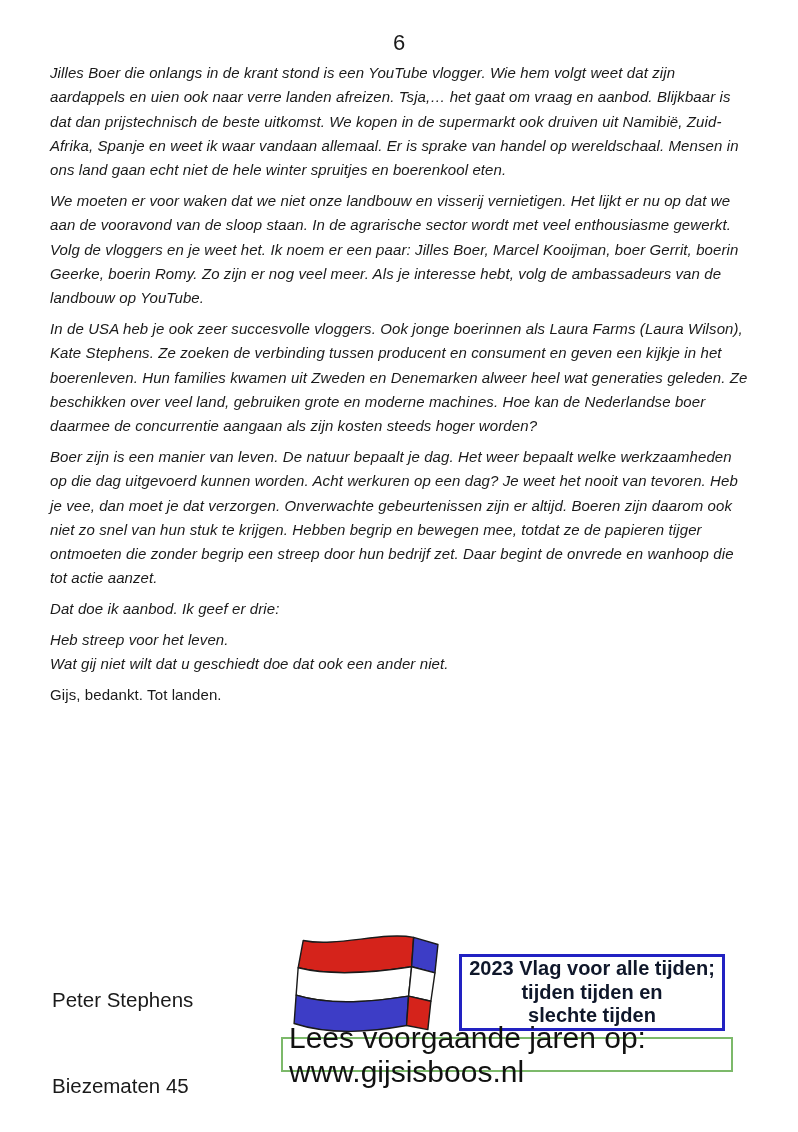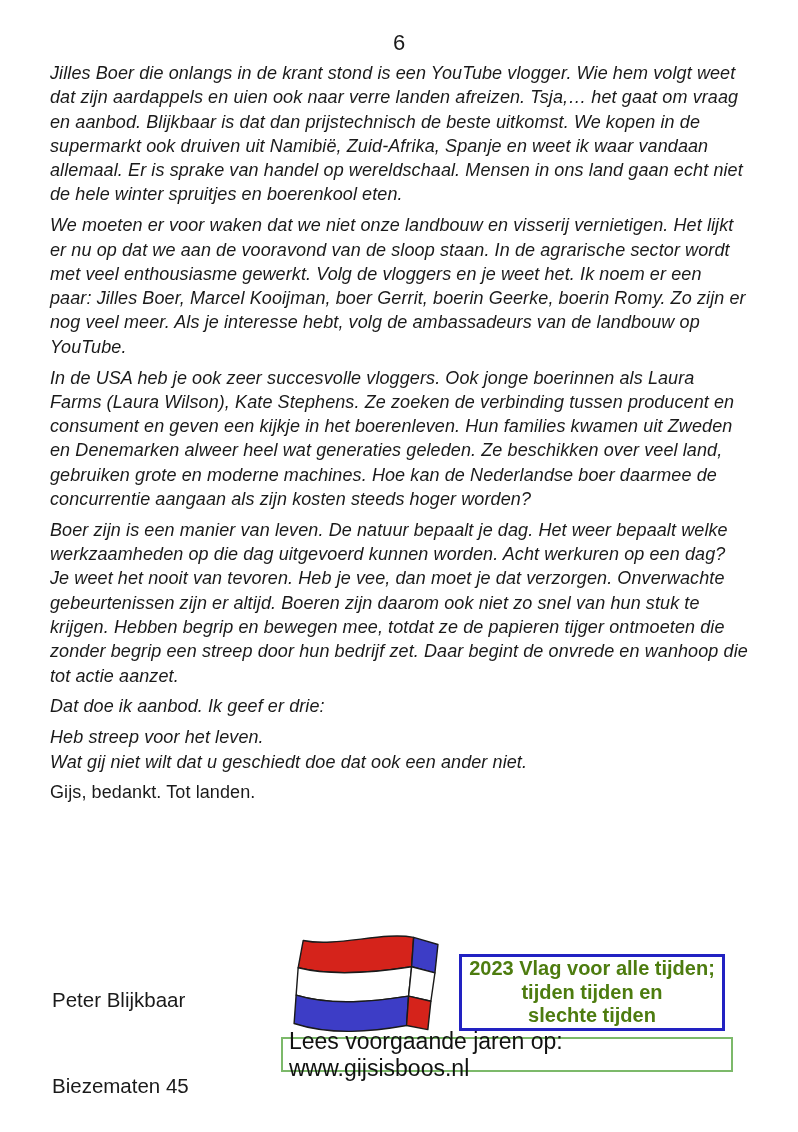--- a/index.html
+++ b/index.html
@@ -19,21 +19,21 @@
     width:698px;
   }
   .page-number{
     text-align:center;
     font-size:22px;
     line-height:26px;
     margin:0 0 5px 0;
     color:#1a1a1a;
   }
   .para{
-    font-size:18px;
+    font-size:15px;
     line-height:24.3px;
     margin:0 0 6.5px 0;
     letter-spacing:0.1px;
   }
   .italic{ font-style:italic; }
   .footer{ position:absolute; left:0; top:0; width:798px; height:1132px; pointer-events:none; }
   .contact{
     position:absolute;
     left:52px;
     top:929px;
@@ -57,38 +57,38 @@
     width:266px;
     height:77px;
     box-sizing:border-box;
     border:3px solid #2222c2;
     background:#ffffff;
     display:flex;
     flex-direction:column;
     justify-content:center;
     align-items:center;
     text-align:center;
-    color:#4d7c0f;
+    color:#0f172a;
     font-weight:bold;
     font-size:20px;
     line-height:23.5px;
   }
   .archive-box{
     position:absolute;
     left:281px;
     top:1037px;
     width:452px;
     height:35px;
     box-sizing:border-box;
     border:2px solid #7cb96a;
     background:#ffffff;
     display:flex;
     align-items:center;
     padding-left:6px;
-    font-size:23px;
+    font-size:30px;
     color:#111111;
   }
 </style>
 </head>
 <body>
 
 <div class="page">
 
   <div class="content">
     <div class="page-number">6</div>
@@ -101,21 +101,21 @@
     <p class="para italic">
       <span style="display:block">Heb streep voor het leven.</span>
       <span style="display:block">Wat gij niet wilt dat u geschiedt doe dat ook een ander niet.</span>
     </p>
     <p class="para">Gijs, bedankt. Tot landen.</p>
   </div>
 
   <div class="footer">
 
     <div class="contact">
-      <div>Peter Blijkbaar</div>
+      <div>Peter Stephens</div>
       <div>Biezematen 45</div>
       
       
       
       
     </div>
 
     <div class="flag-wrap">
       <svg viewBox="0 0 153 104" xmlns="http://www.w3.org/2000/svg">
 

